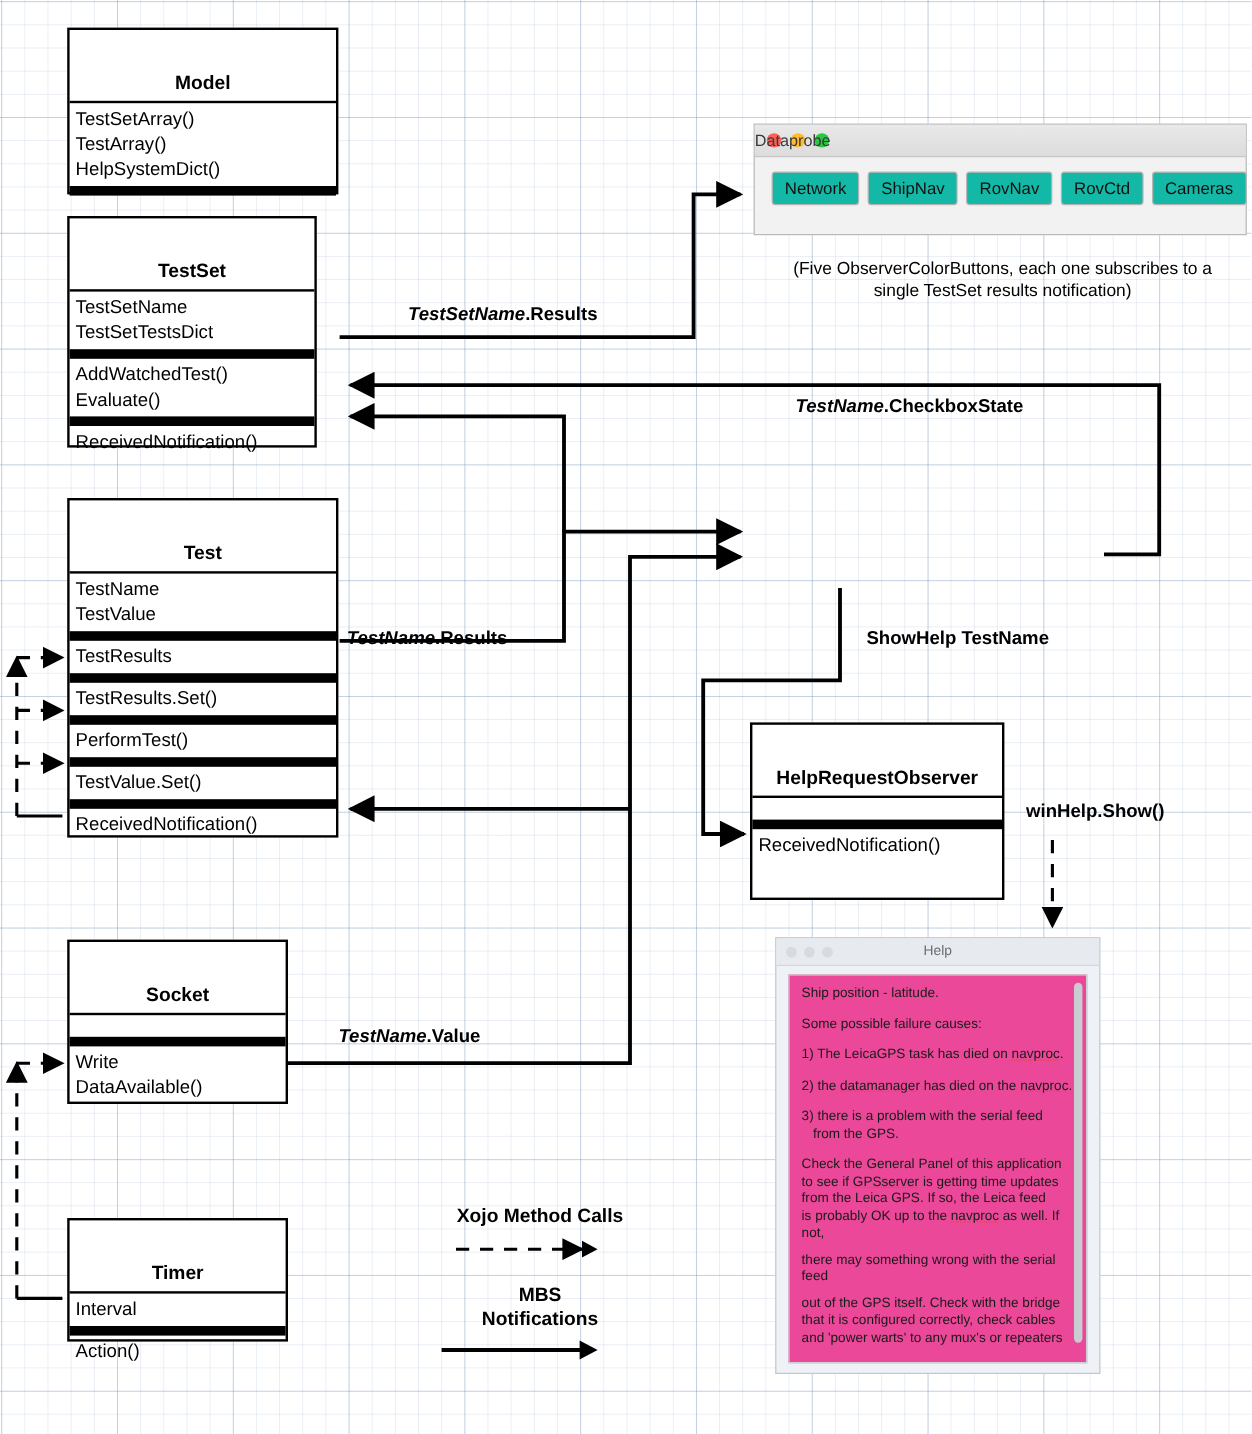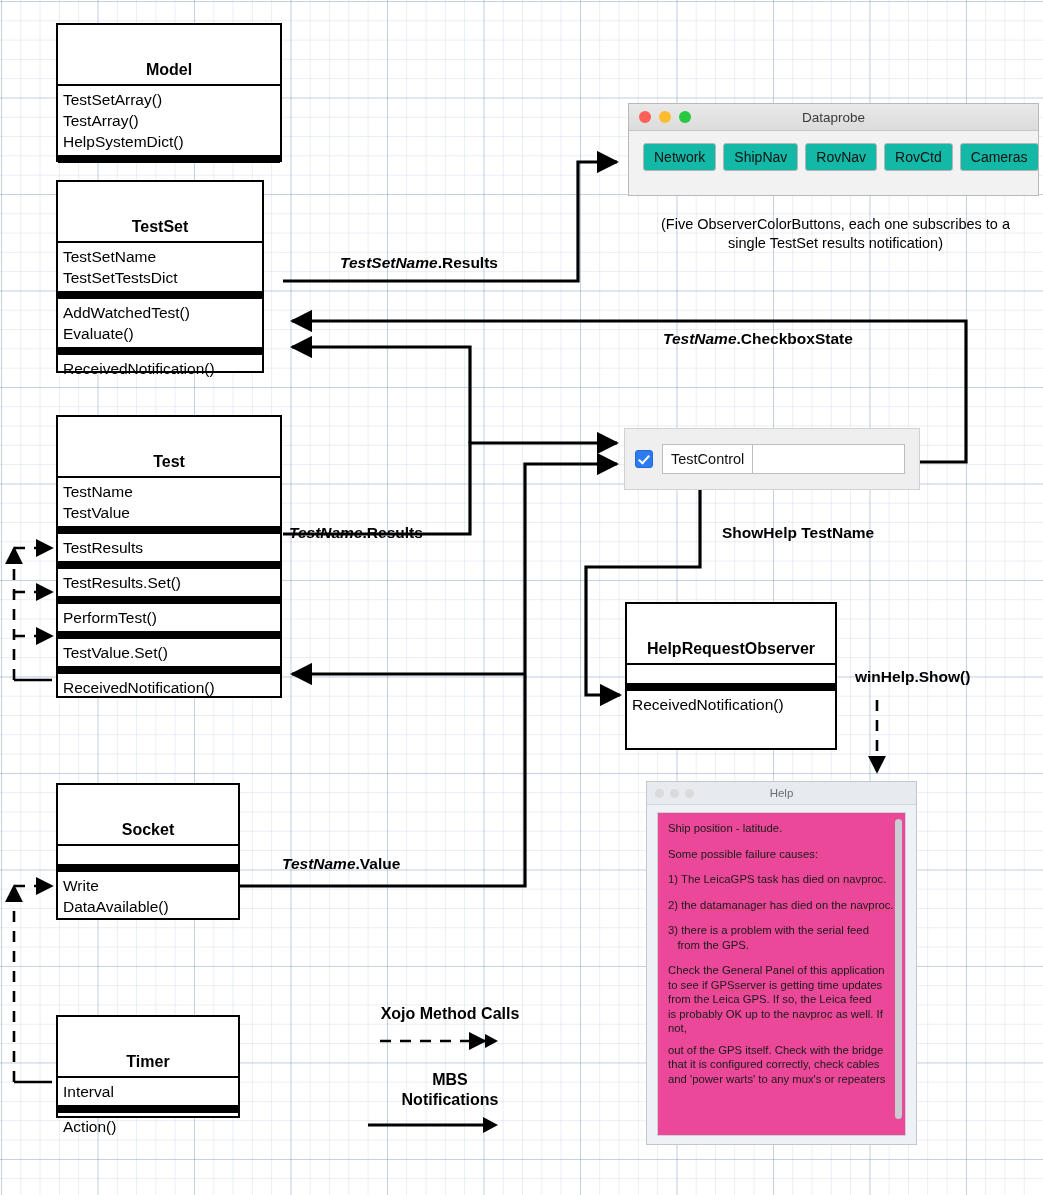--- a/index.html
+++ b/index.html
@@ -88,21 +88,21 @@
     position: relative;
   }
   .macwin .lights { display: flex; gap: 8px; padding-left: 10px; }
   .dot { width: 12px; height: 12px; border-radius: 50%; }
   .dot.red { background: #ff5f57; }
   .dot.yellow { background: #febc2e; }
   .dot.green { background: #28c840; }
   .macwin .wintitle {
     position: absolute;
     left: 0; right: 0;
-    text-align: center;
+    text-align: left;
     font-size: 13.5px;
     color: #3a3a3a;
   }
   .btnrow {
     display: flex;
     gap: 7px;
     padding: 12px 14px 10px 14px;
   }
   .obtn {
     background: #14b8a6;
@@ -370,42 +370,38 @@
       <button class="obtn">Network</button>
       <button class="obtn">ShipNav</button>
       <button class="obtn">RovNav</button>
       <button class="obtn">RovCtd</button>
       <button class="obtn">Cameras</button>
     </div>
   </div>
 
   <div class="caption" style="left:648px; top:215px; width:375px;">(Five ObserverColorButtons, each one subscribes to a single TestSet results notification)</div>
 
-  <div class="testctl" style="left:624px; top:428px; width:296px; height:62px;">
-    <div class="cb"></div>
-    <div class="tc-field">TestControl</div>
-    <div class="tc-rest"></div>
-  </div>
 
   <div class="helpwin" style="left:646px; top:781px; width:271px; height:364px;">
     <div class="titlebar">
       <div class="lights">
         <div class="dot"></div>
         <div class="dot"></div>
         <div class="dot"></div>
       </div>
       <div class="wintitle">Help</div>
     </div>
     <div class="help-body">
       <p>Ship position - latitude.</p>
       <p>Some possible failure causes:</p>
       <p>1) The LeicaGPS task has died on <span class="spell">navproc</span>.</p>
       <p>2) the <span class="spell">datamanager</span> has died on the <span class="spell">navproc</span>.</p>
       <p>3) there is a problem with the serial feed<br>&nbsp;&nbsp;&nbsp;from the GPS.</p>
       <p class="tight">Check the General Panel of this application<br>to see if <span class="spell">GPSserver</span> is getting time updates<br>from the Leica GPS. If so, the Leica feed<br>is probably OK up to the <span class="spell">navproc</span> as well. If not,</p>
+      <p class="tight">there may something wrong with the serial feed</p>
       <p>out of the GPS itself. Check with the bridge<br>that it is configured correctly, check cables<br>and 'power warts' to any mux's or repeaters</p>
       <div class="scrollbar"></div>
     </div>
   </div>
 
   <div class="edge-label" style="left:340px; top:254px;">
     <span class="ital">TestSetName</span><span>.Results</span>
   </div>
 
   <div class="edge-label" style="left:663px; top:330px;">

